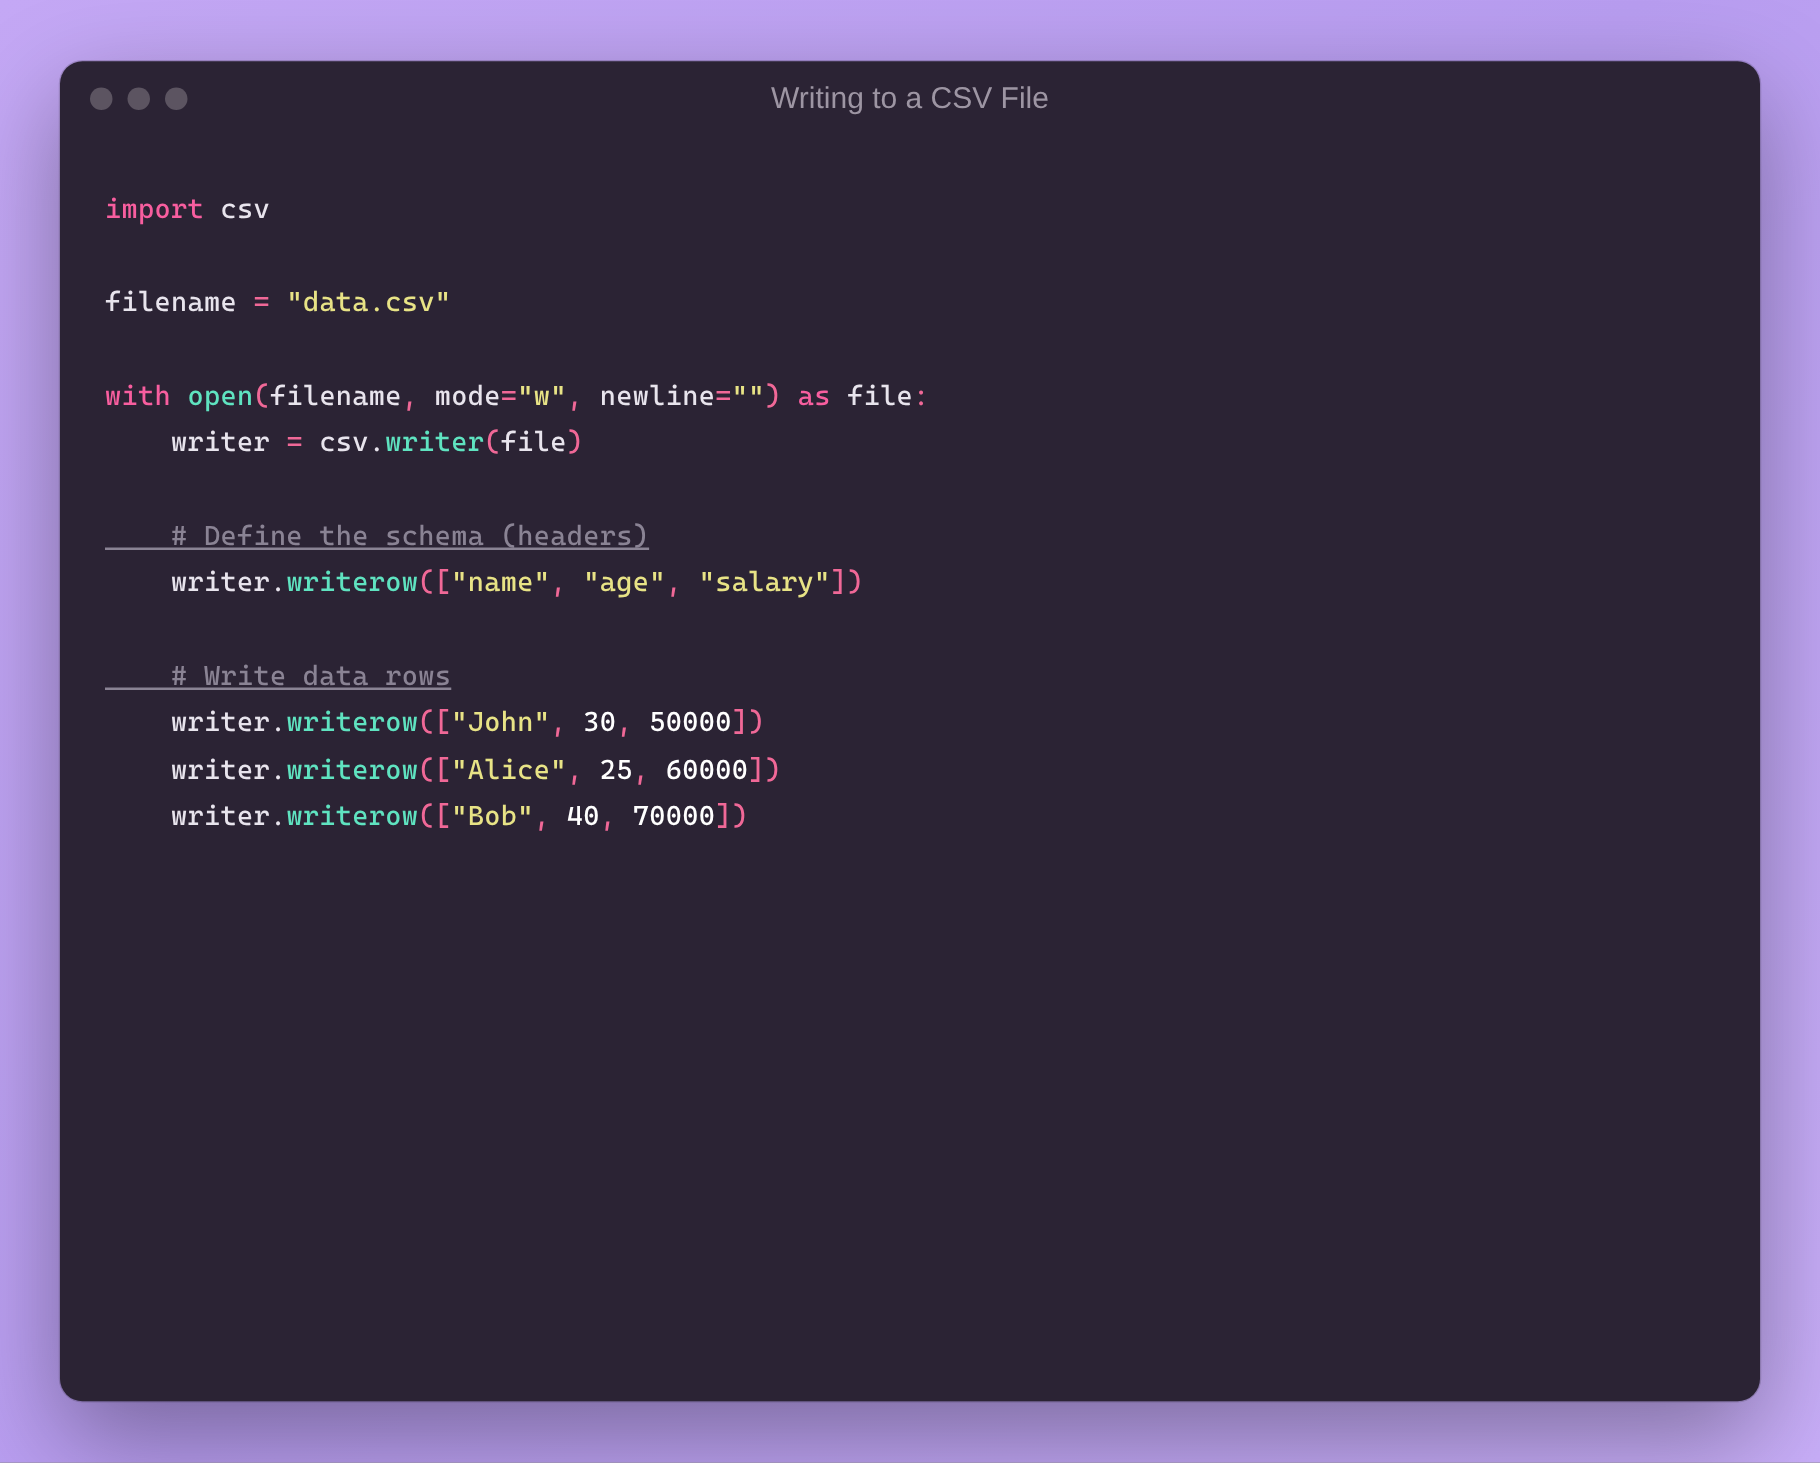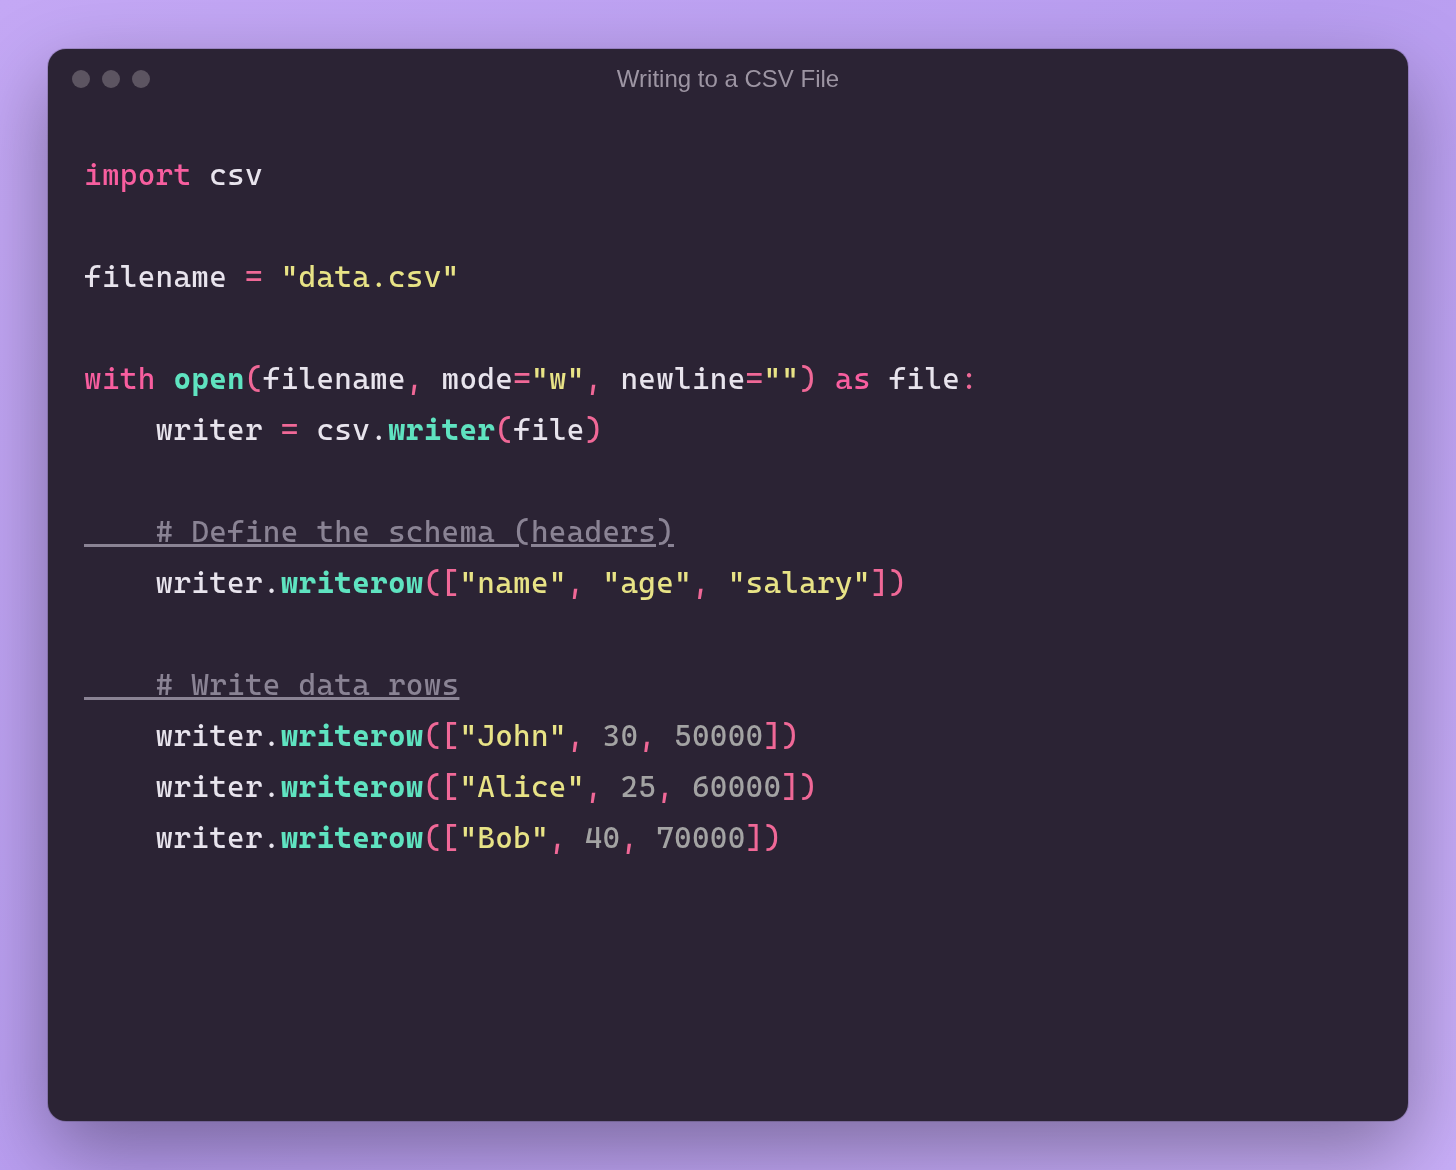--- a/index.html
+++ b/index.html
@@ -55,32 +55,32 @@
       transform: translateX(-50%);
       color: #9d95a3;
       font-size: 24px;
       font-family: -apple-system, BlinkMacSystemFont, 'Segoe UI', sans-serif;
       font-weight: 400;
     }
 
     .code-area {
       flex: 1;
       padding: 40px 36px;
-      font-size: 30px;
+      font-size: 22px;
       line-height: 1.7;
       color: #e8e4ed;
       white-space: pre;
       font-weight: 500;
       letter-spacing: 0.3px;
     }
 
     .kw { color: #f85e9f; }
-    .fn { color: #5fe3c0; font-weight: bold; }
+    .fn { color: #5fe3c0; }
     .str { color: #e8e386; }
-    .num { color: #a3a3a3; }
+    .num { color: #ffffff; }
     .com { color: #8a8394; text-decoration: underline; }
     .punc { color: #f06897; }
     .id { color: #e8e4ed; }
     .dot { color: #e8e4ed; }
   </style>
 </head>
 <body>
 
 <div class="window">
   <div class="titlebar">

